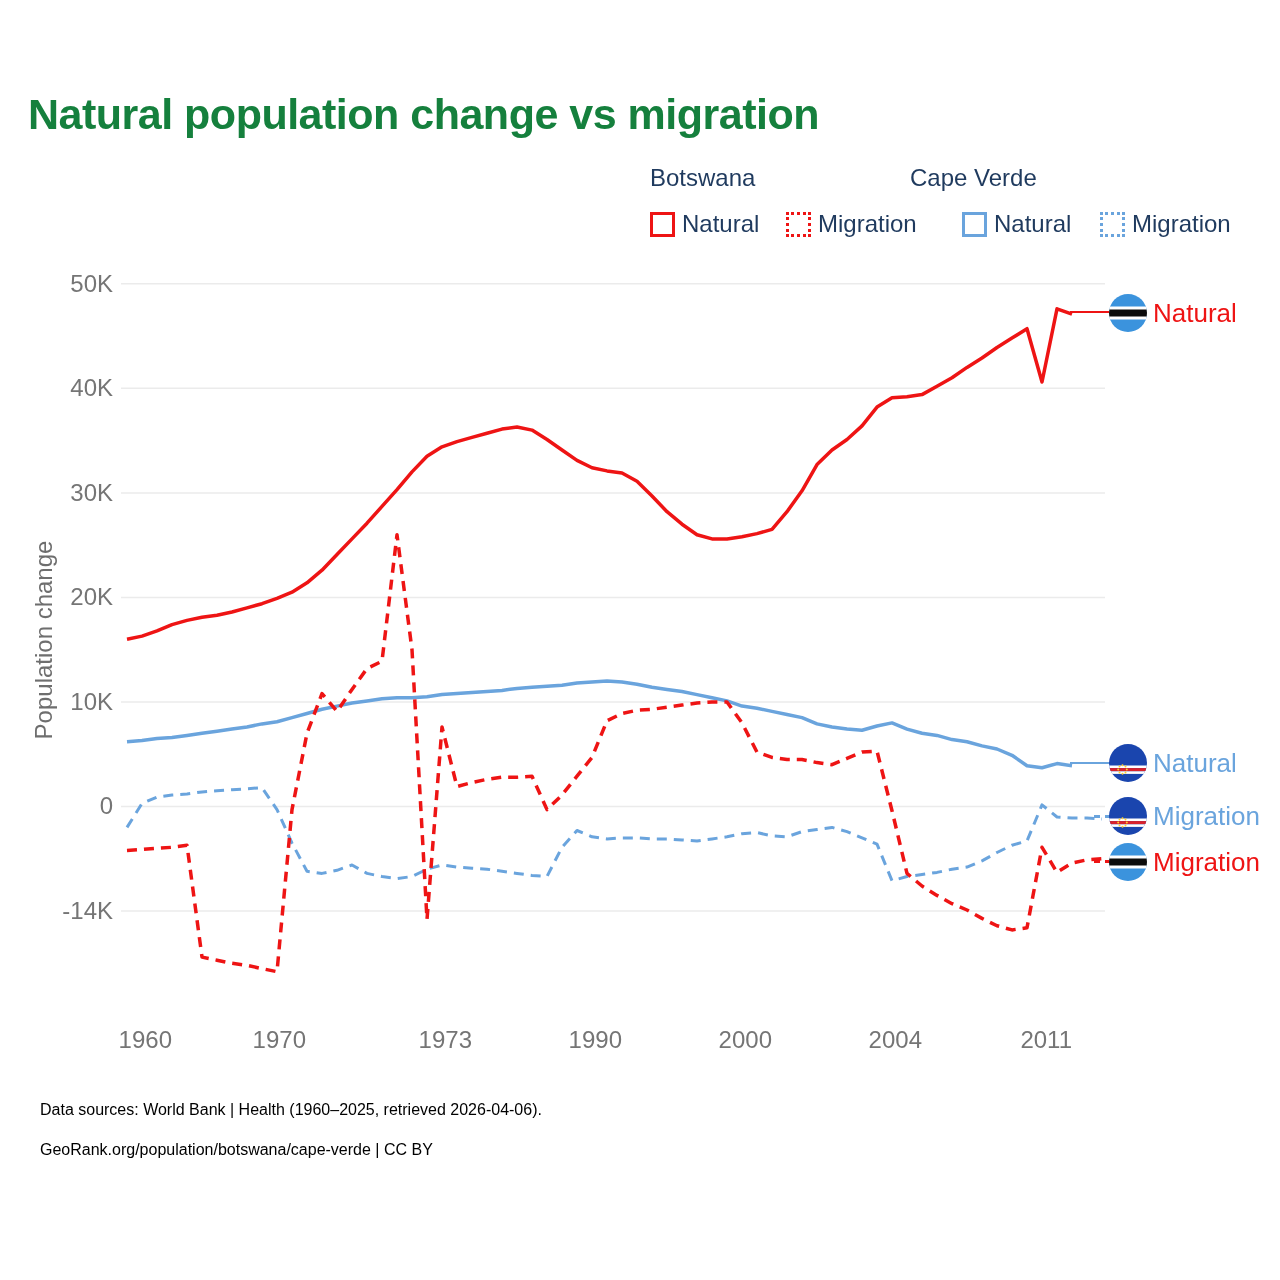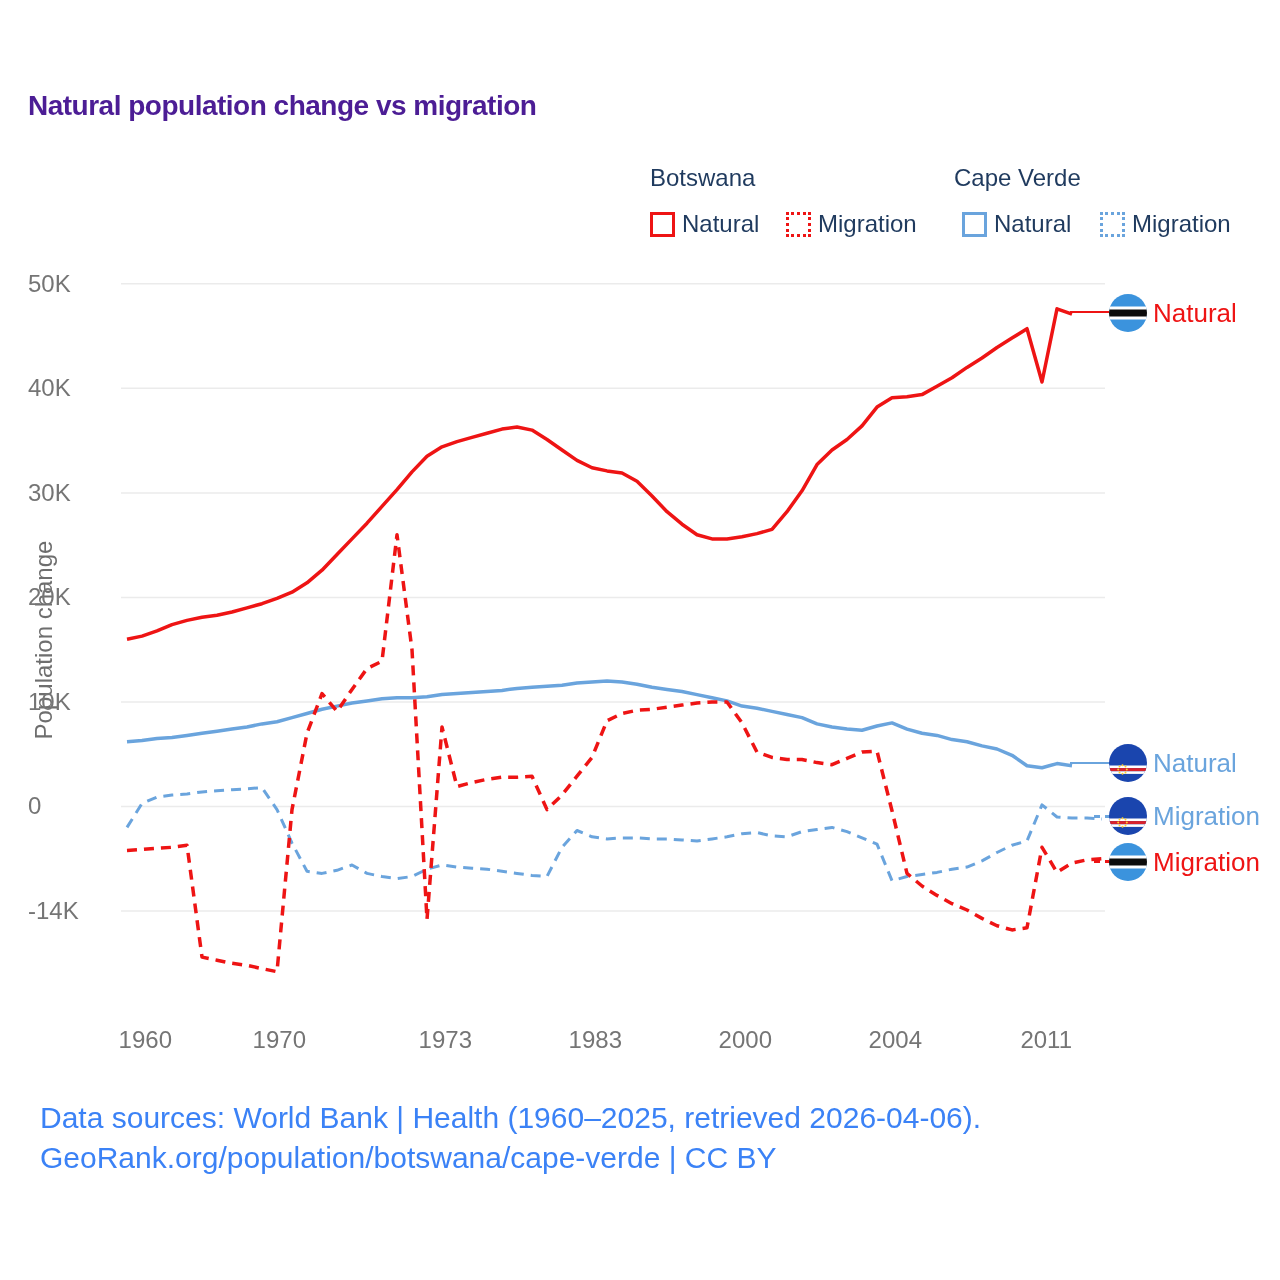--- a/index.html
+++ b/index.html
@@ -1,57 +1,57 @@
 <!DOCTYPE html>
 <html><head>
 <meta charset="utf-8">
 <style>
   html,body{margin:0;padding:0;}
   body{
     width:1280px;height:1280px;position:relative;background:#ffffff;
     font-family:"Liberation Sans", sans-serif;overflow:hidden;
   }
   .abs{position:absolute;}
-  #title{left:28px;top:90px;font-size:28px;font-weight:700;color:#4c1d95;letter-spacing:-0.5px;}
+  #title{left:28px;top:90px;font-size:43px;font-weight:700;color:#15803d;letter-spacing:-0.5px;}
   
   .lg-header{font-size:24px;color:#1f3a5e;}
   .lg-item{display:flex;align-items:center;gap:7px;cursor:pointer;}
   .swatch{width:19px;height:19px;display:inline-block;background:#fff;}
   .sw-r-solid{border:3px solid #ee1414;}
   .sw-r-dot{border:3px dotted #ee1414;}
   .sw-b-solid{border:3px solid #6aa4dd;}
   .sw-b-dot{border:3px dotted #6aa4dd;}
   .lg-label{font-size:24px;color:#1f3a5e;}
   
-  .ytick{width:85px;text-align:left;font-size:24px;color:#757575;}
+  .ytick{width:85px;text-align:right;font-size:24px;color:#757575;}
   .xtick{width:90px;text-align:right;font-size:24px;color:#757575;}
   #yaxis-title{left:-88px;top:626px;width:264px;height:28px;text-align:center;
     transform:rotate(-90deg);font-size:24px;color:#6e6e6e;}
   
   .endlabel{display:flex;align-items:center;gap:6px;}
   .endlabel .txt{font-size:26px;white-space:nowrap;}
   .txt-red{color:#ee1414;}
   .txt-blue{color:#6aa4dd;}
   .leader{position:absolute;height:0;}
   #leader-bn{left:1070px;top:311px;width:40px;border-top:2.5px solid #ee1414;}
   #leader-cvn{left:1070px;top:762px;width:40px;border-top:2.5px solid #6aa4dd;}
   #leader-cvm{left:1094px;top:815px;width:17px;border-top:3px dashed #6aa4dd;}
   #leader-bm{left:1094px;top:860px;width:17px;border-top:3px dashed #ee1414;}
   
-  .footer{left:40px;font-size:30px;color:#3b82f6;}
+  .footer{left:40px;font-size:16px;color:#000000;}
   #plot{position:absolute;left:0;top:0;}
 </style>
 </head>
 <body>
 
 <div class="abs" id="title">Natural population change vs migration</div>
 
 <div>
   <div class="abs lg-header" style="left:650px;top:164px">Botswana</div>
-  <div class="abs lg-header" style="left:954px;top:164px">Cape Verde</div>
+  <div class="abs lg-header" style="left:910px;top:164px">Cape Verde</div>
 
   <div class="abs lg-item" style="left:650px;top:210px">
     <span class="swatch sw-r-solid"></span>
     <span class="lg-label">Natural</span>
   </div>
   <div class="abs lg-item" style="left:786px;top:210px">
     <span class="swatch sw-r-dot"></span>
     <span class="lg-label">Migration</span>
   </div>
   <div class="abs lg-item" style="left:962px;top:210px">
@@ -87,21 +87,21 @@
 <div class="abs ytick" style="left:28px;top:374px">40K</div>
 <div class="abs ytick" style="left:28px;top:479px">30K</div>
 <div class="abs ytick" style="left:28px;top:583px">20K</div>
 <div class="abs ytick" style="left:28px;top:688px">10K</div>
 <div class="abs ytick" style="left:28px;top:792px">0</div>
 <div class="abs ytick" style="left:28px;top:897px">-14K</div>
 
 <div class="abs xtick" style="left:82px;top:1026px">1960</div>
 <div class="abs xtick" style="left:216px;top:1026px">1970</div>
 <div class="abs xtick" style="left:382px;top:1026px">1973</div>
-<div class="abs xtick" style="left:532px;top:1026px">1983</div>
+<div class="abs xtick" style="left:532px;top:1026px">1990</div>
 <div class="abs xtick" style="left:682px;top:1026px">2000</div>
 <div class="abs xtick" style="left:832px;top:1026px">2004</div>
 <div class="abs xtick" style="left:982px;top:1026px">2011</div>
 
 <div class="leader" id="leader-bn"></div>
 <div class="leader" id="leader-cvn"></div>
 <div class="leader" id="leader-cvm"></div>
 <div class="leader" id="leader-bm"></div>
 
 <div class="abs endlabel" style="left:1109px;top:294px">

